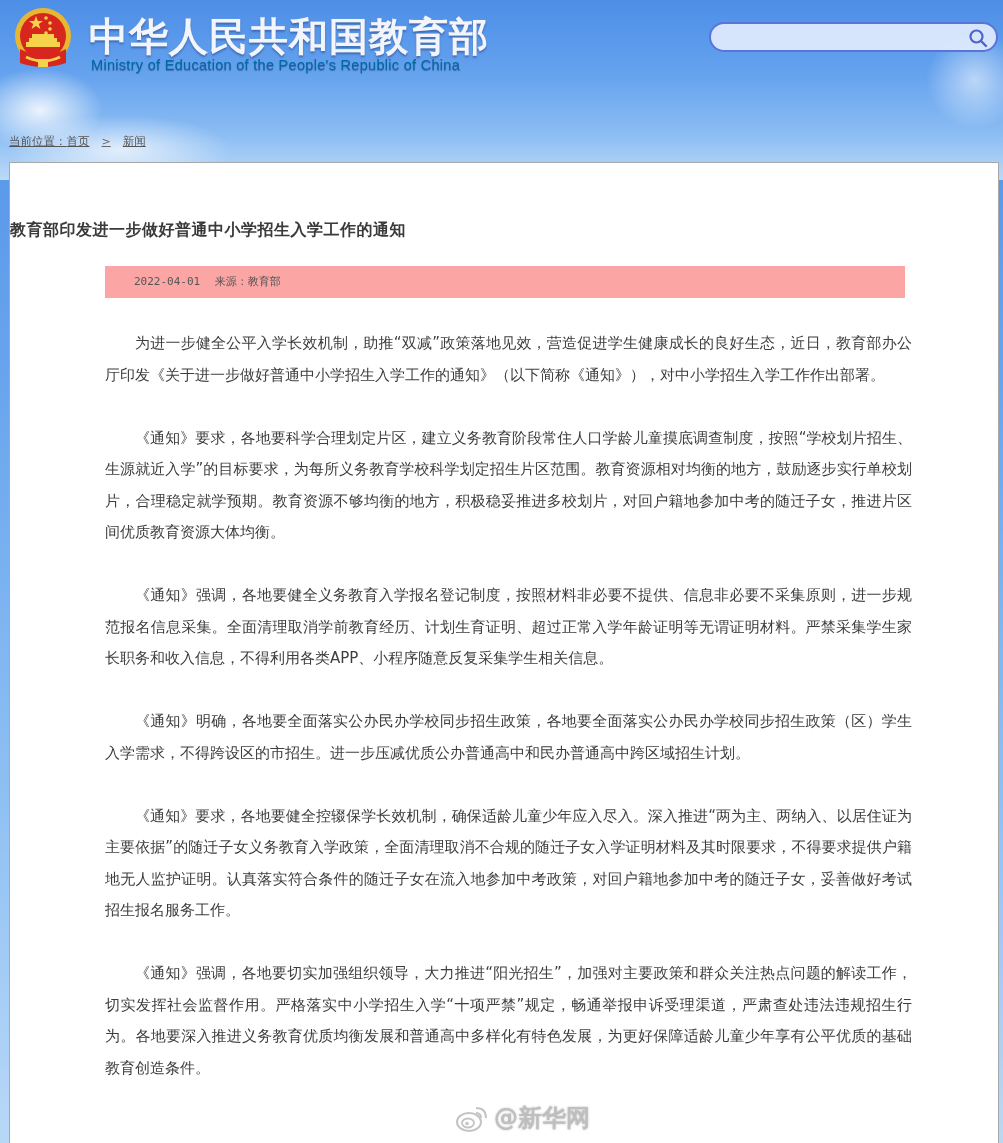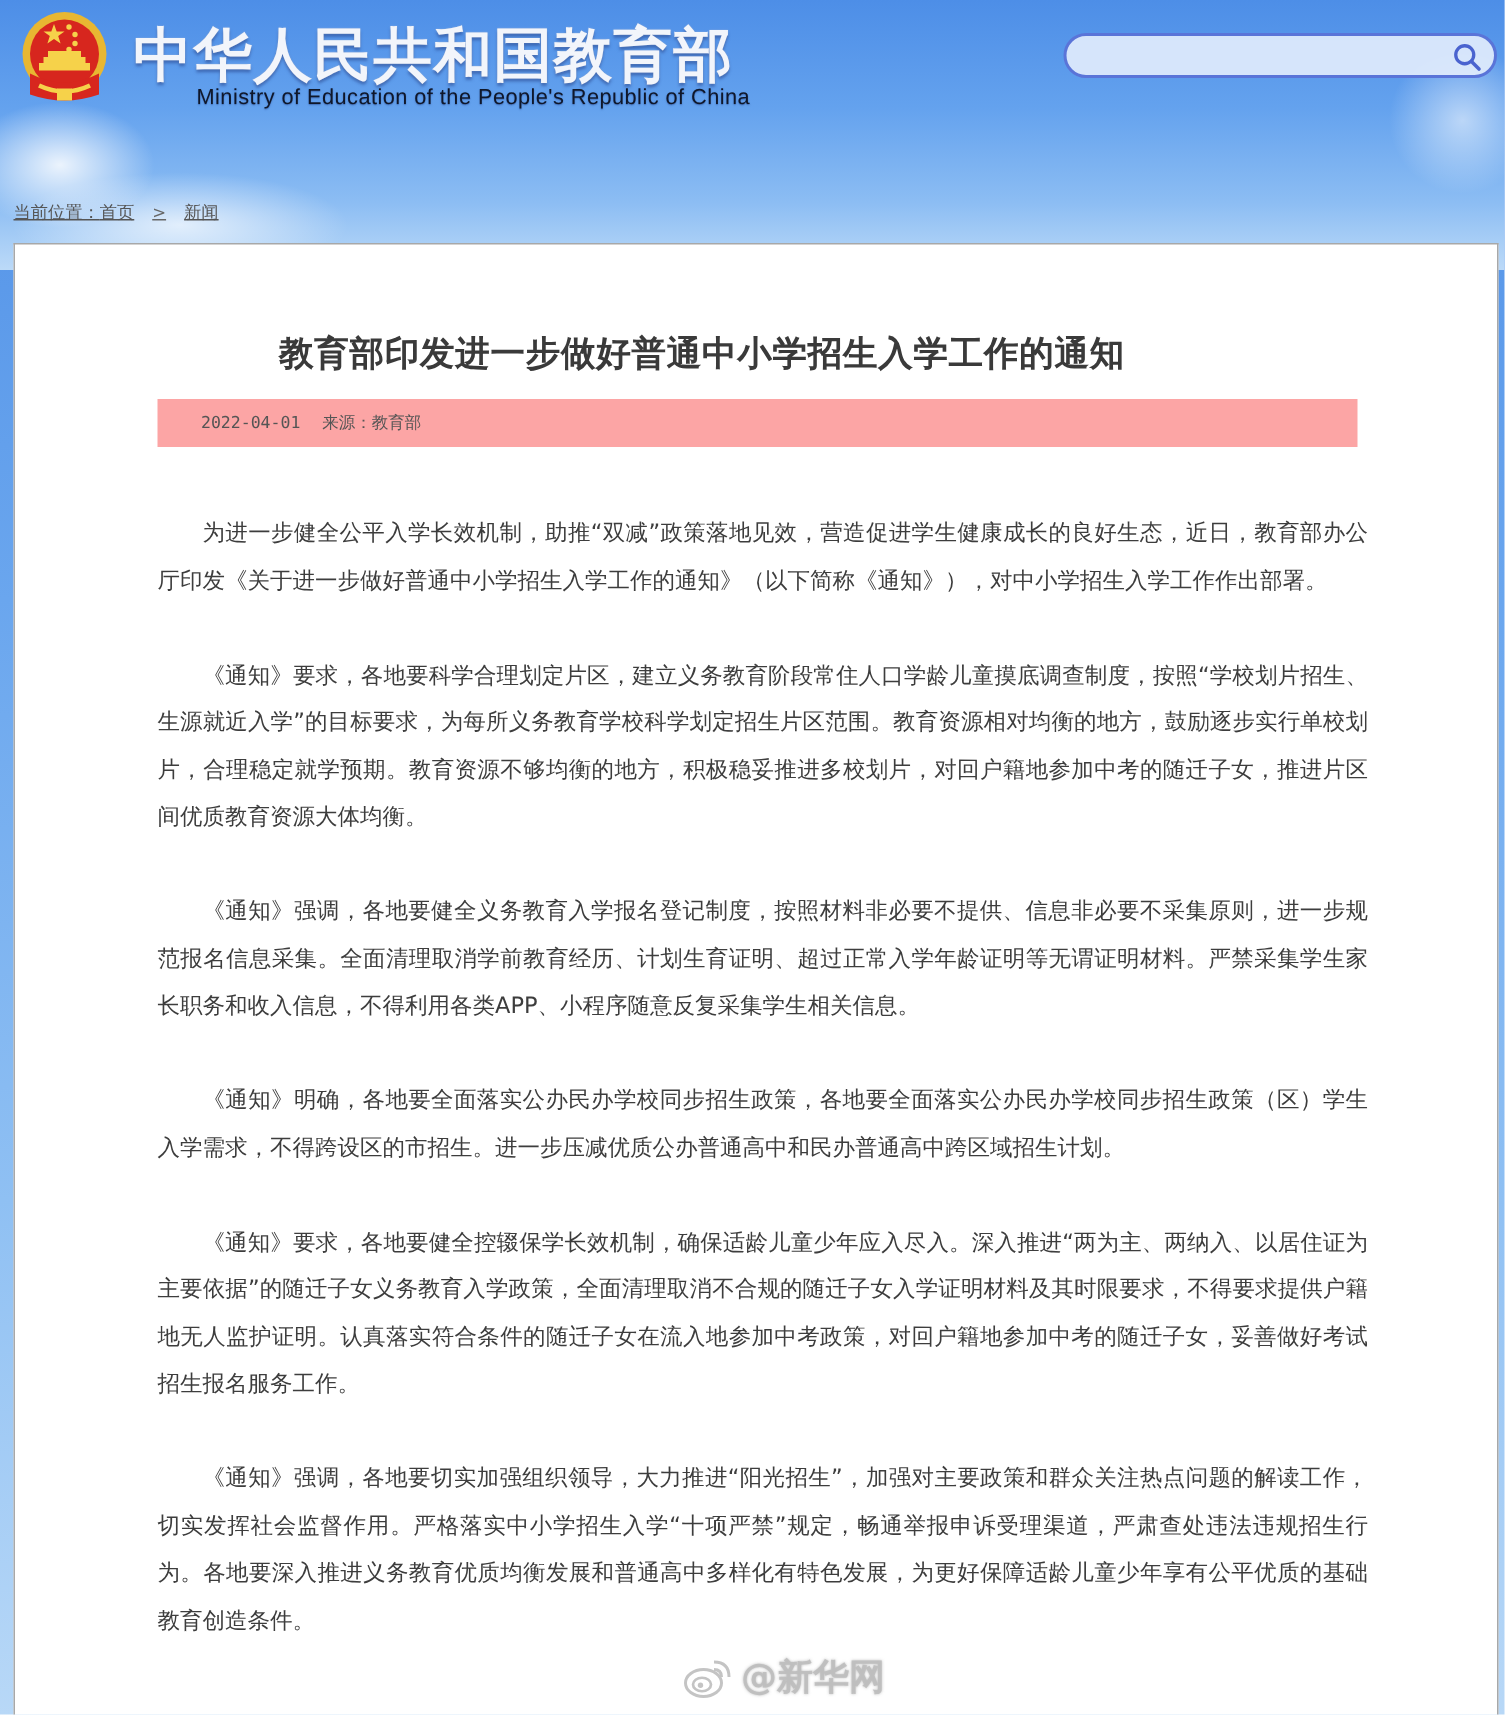--- a/index.html
+++ b/index.html
@@ -26,24 +26,23 @@
     position: absolute; left: 89px; top: 10px;
     font-family: "DejaVu Sans", sans-serif; font-weight: bold;
     font-size: 39px; letter-spacing: 1px; color: #f2f5fb;
     text-shadow: 0 2px 2px rgba(40,70,140,0.55), 0 0 1px #9fb4d8;
     white-space: nowrap;
     text-align: center;
   }
   .brand-en {
     position: absolute; left: 91px; top: 57px;
     font-family: "Liberation Sans", sans-serif; font-size: 14.5px;
-    color: #0f172a; letter-spacing: 0.3px;
+    color: #0369a1; letter-spacing: 0.3px;
     text-shadow: 0 1px 1px rgba(40,70,140,0.6);
     white-space: nowrap;
-    margin-left: 40px;
   }
   .search-box {
     position: absolute; left: 709px; top: 22px; width: 289px; height: 30px;
     border: 2px solid #5a74d8; border-radius: 15px;
     background: rgba(225,236,252,0.92);
   }
   .search-input {
     position: absolute; left: 12px; top: 4px; width: 240px; height: 20px;
     border: none; background: transparent; outline: none;
     font-size: 13px; color: #333;
@@ -56,36 +55,36 @@
     font-size: 11.5px; color: #555; white-space: nowrap;
   }
   .breadcrumb span { display: inline-block; vertical-align: middle; text-decoration: underline; }
   .breadcrumb .crumb-link { cursor: pointer; color: #555; }
   .breadcrumb .sep { margin: 0 12px 0 12px; color: #666; font-size: 11px; }
   .content-frame {
     position: absolute; left: 9px; top: 162px; width: 990px; height: 1000px;
     background: #ffffff; border: 1px solid #a8a8a8; border-bottom: none;
   }
   .article-title {
-    position: absolute; left: 0; top: 57px; width: 916px; text-align: center;
-    font-size: 23px; font-weight: bold; color: #3a3a3a; letter-spacing: 0.5px;
+    position: absolute; left: 0; top: 57px; width: 916px; 
+    font-size: 16px; font-weight: bold; color: #3a3a3a; letter-spacing: 0.5px;
   }
   .meta-bar {
     position: absolute; left: 95px; top: 103px; width: 800px; height: 32px;
     background: #fca5a5;
     font-family: "DejaVu Sans Mono", "Liberation Mono", monospace;
     font-size: 11px; color: #555; line-height: 32px; padding-left: 29px;
   }
   .meta-bar span { margin-right: 8px; }
   .article-body {
     position: absolute; left: 95px; top: 165px; width: 807px;
     font-size: 15px; line-height: 31.5px; color: #3d3d3d;
     text-align: justify;
   }
-  .article-body p { text-indent: 2em; margin-bottom: 31.5px; margin-top: 12px; }
+  .article-body p { text-indent: 2em; margin-bottom: 31.5px; }
   .watermark {
     position: absolute; left: 456px; top: 1100px; height: 36px;
     display: flex; align-items: center; gap: 4px;
     color: rgba(190,190,190,0.9); font-size: 24px; font-weight: bold;
     text-shadow: 0 0 2px rgba(120,120,120,0.5);
     white-space: nowrap;
   }
   .weibo-icon { width: 34px; height: 30px; }
 </style>
 </head>

